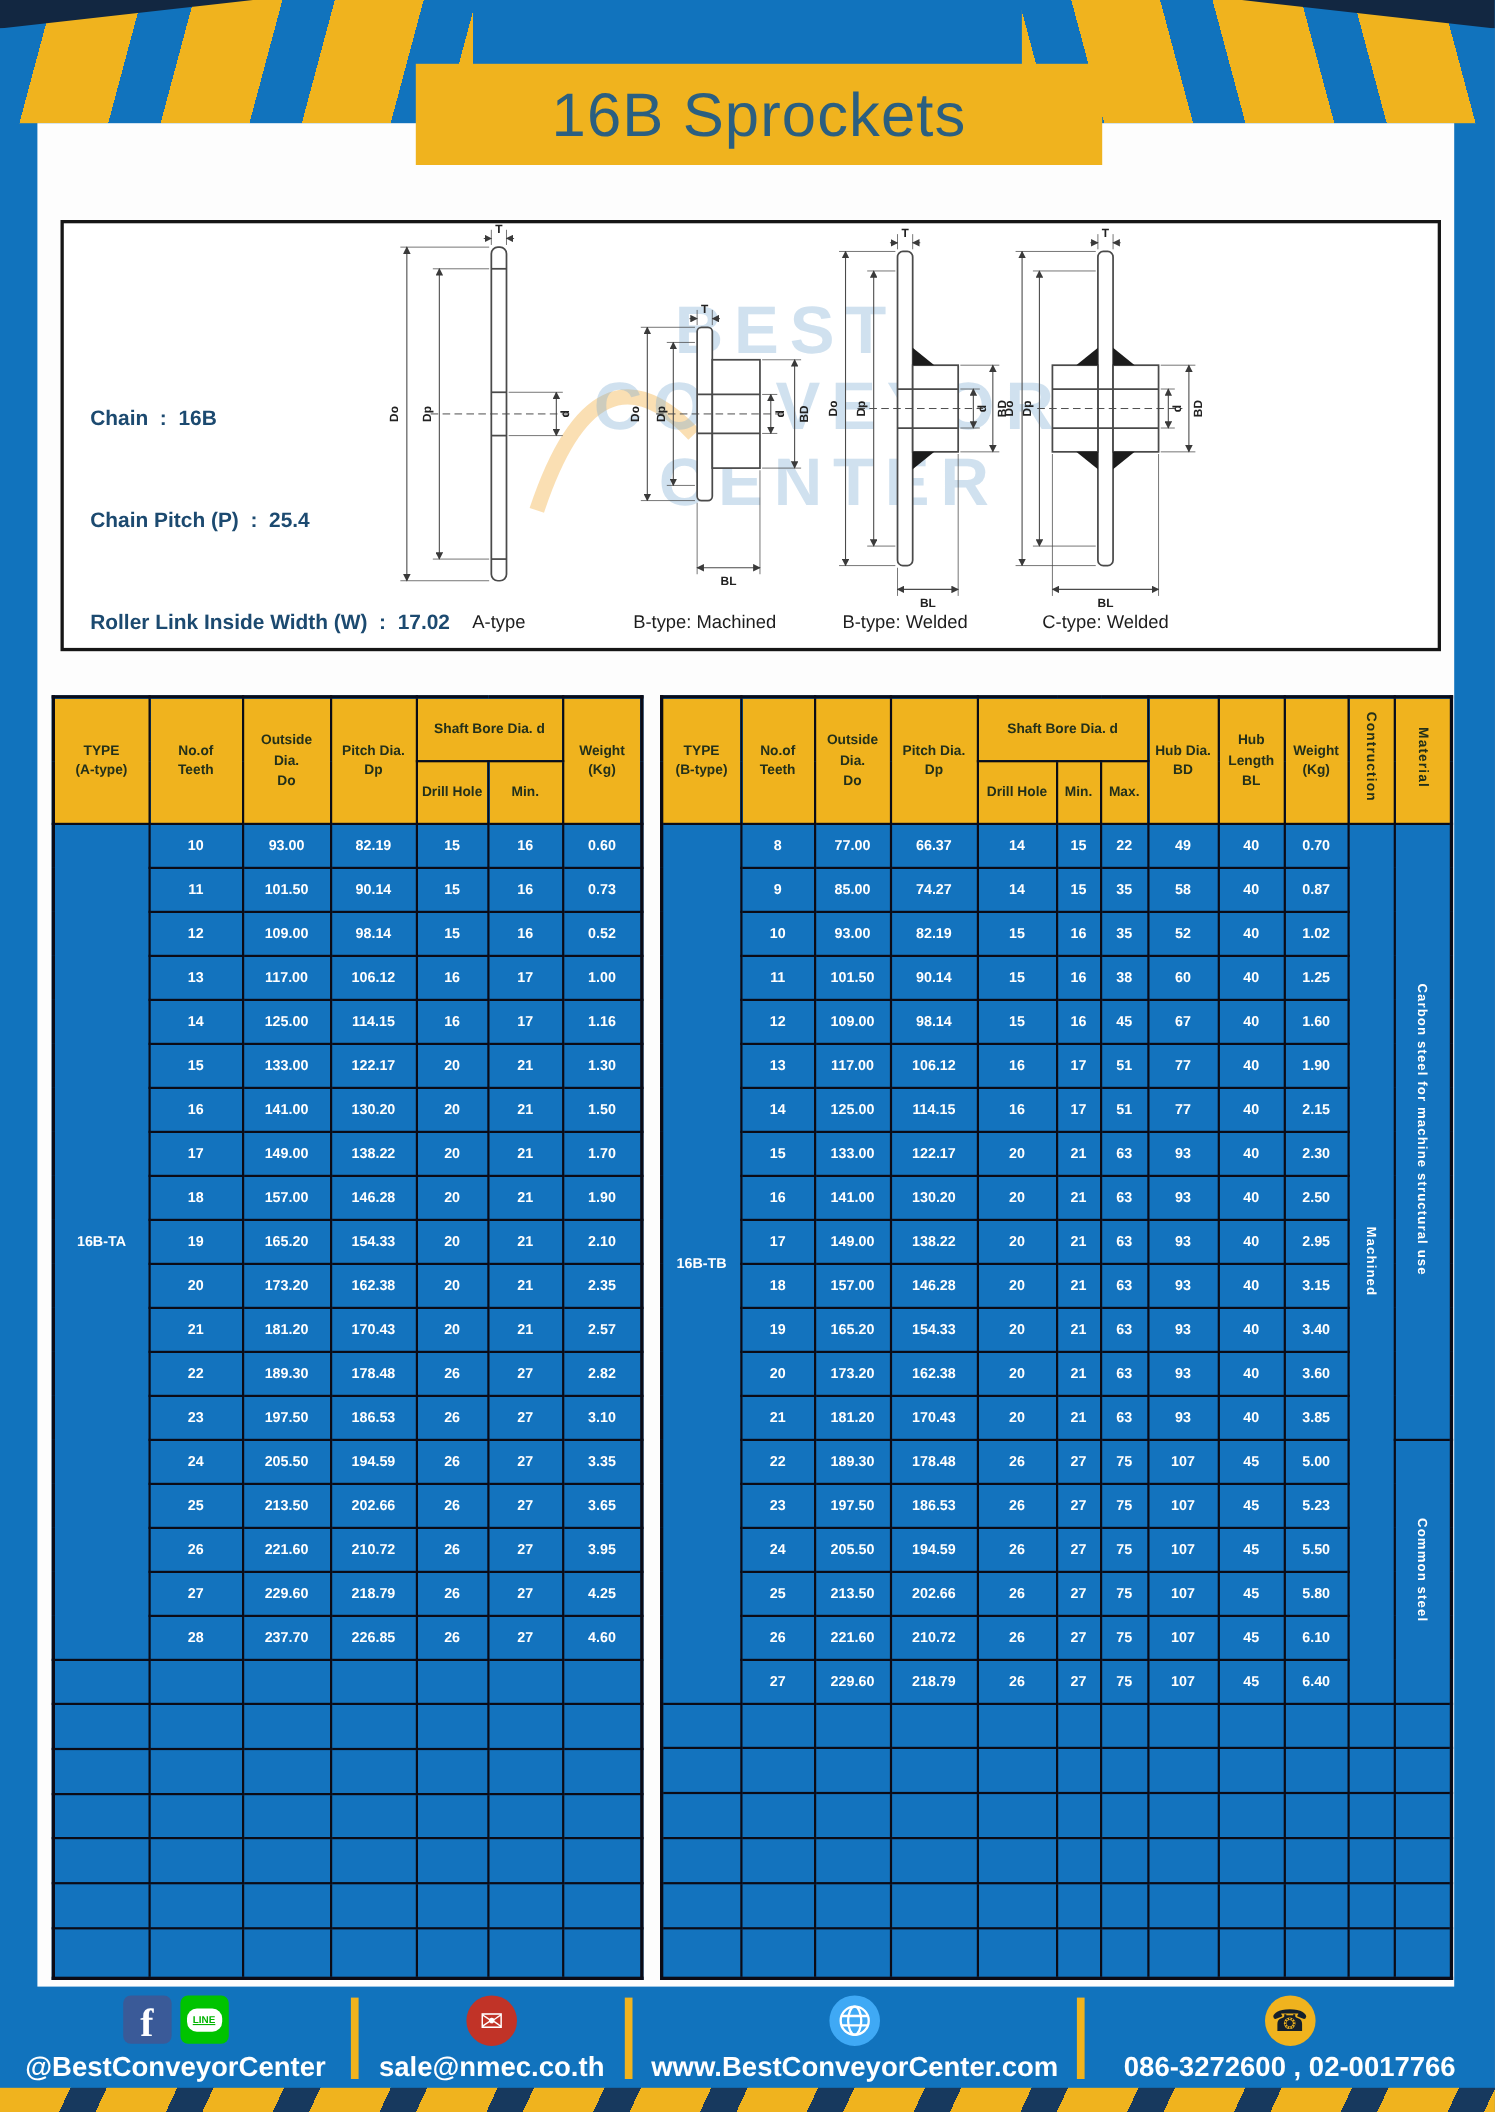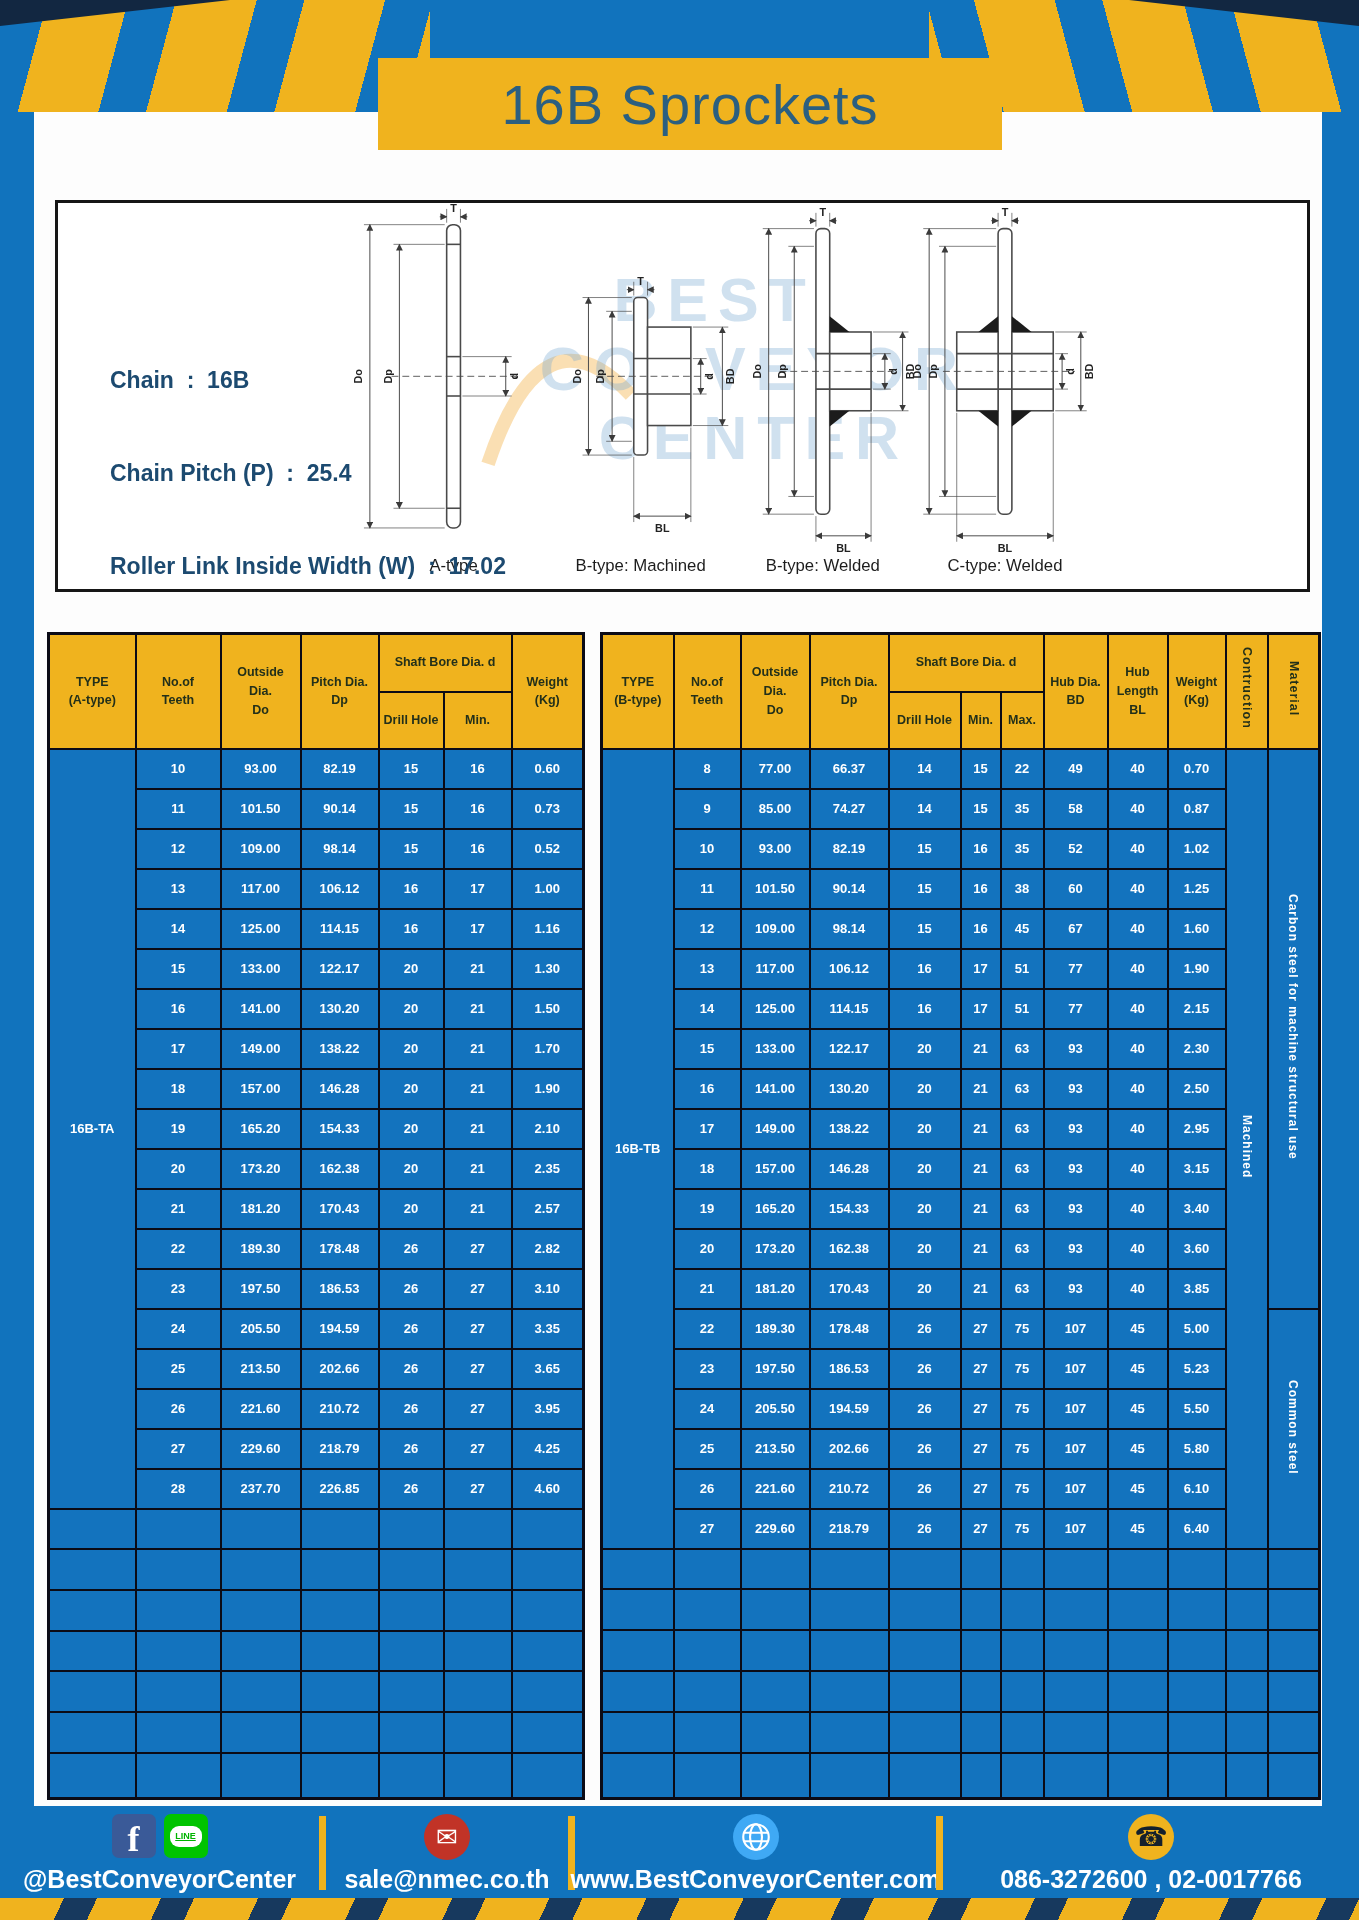--- a/index.html
+++ b/index.html
@@ -21,21 +21,21 @@
   .corner-tri.left{left:0;width:230px;clip-path:polygon(0 0,100% 0,0 100%);}
   .corner-tri.right{right:0;width:230px;clip-path:polygon(0 0,100% 0,100% 100%);}
 
   
   .title-box{position:absolute;left:378px;top:58px;width:624px;height:92px;background:var(--header-yellow);
     display:flex;align-items:center;justify-content:center;}
   .title-box h1{margin:0;font-size:56px;font-weight:400;color:var(--title-text);letter-spacing:1px;}
 
   
   .diagram-box{position:absolute;left:55px;top:200px;width:1255px;height:392px;background:#fff;border:3px solid #161616;box-sizing:border-box;}
-  .specs{position:absolute;left:52px;top:100px;white-space:pre;font-size:23px;font-weight:bold;color:var(--spec-text);line-height:31px;}
+  .specs{position:absolute;left:24px;top:100px;white-space:pre;font-size:19px;font-weight:bold;color:var(--spec-text);line-height:31px;}
   .specs div{white-space:pre;}
   .diagram-svg{position:absolute;left:0;top:0;width:100%;height:100%;}
   .dim-label{font-size:11px;fill:#222;font-weight:bold;}
   .cap{font-size:17px;fill:#1d1d1d;}
   .wm{font-weight:800;letter-spacing:10px;fill:rgba(120,170,210,0.35);}
 
   
   .spec-table{position:absolute;top:632px;border-collapse:collapse;table-layout:fixed;border:3px solid var(--grid);height:1168px;background:var(--table-blue);}
   #table-a{left:47px;width:530px;}
   #table-b{left:600px;width:718px;}
@@ -878,21 +878,21 @@
       <div class="txt">@BestConveyorCenter</div>
     </div>
     <div class="fdiv"></div>
     <div class="fsec" style="width:242px">
       <div class="icon-circle mail">
           <span>✉</span>
         </div>
       <div class="txt">sale@nmec.co.th</div>
     </div>
     <div class="fdiv"></div>
-    <div class="fsec" style="width:361px">
+    <div class="fsec" style="width:404px">
       <div class="icon-circle globe">
         <svg viewBox="0 0 24 24" width="34" height="34">
             <g stroke="#fff" stroke-width="1.5" fill="none">
           <circle cx="12" cy="12" r="9"></circle>
               <ellipse cx="12" cy="12" rx="4.2" ry="9"></ellipse>
           <path d="M3.6 9h16.8M3.6 15h16.8"></path>
             </g>
           </svg>
       </div>
       <div class="txt">www.BestConveyorCenter.com</div>

